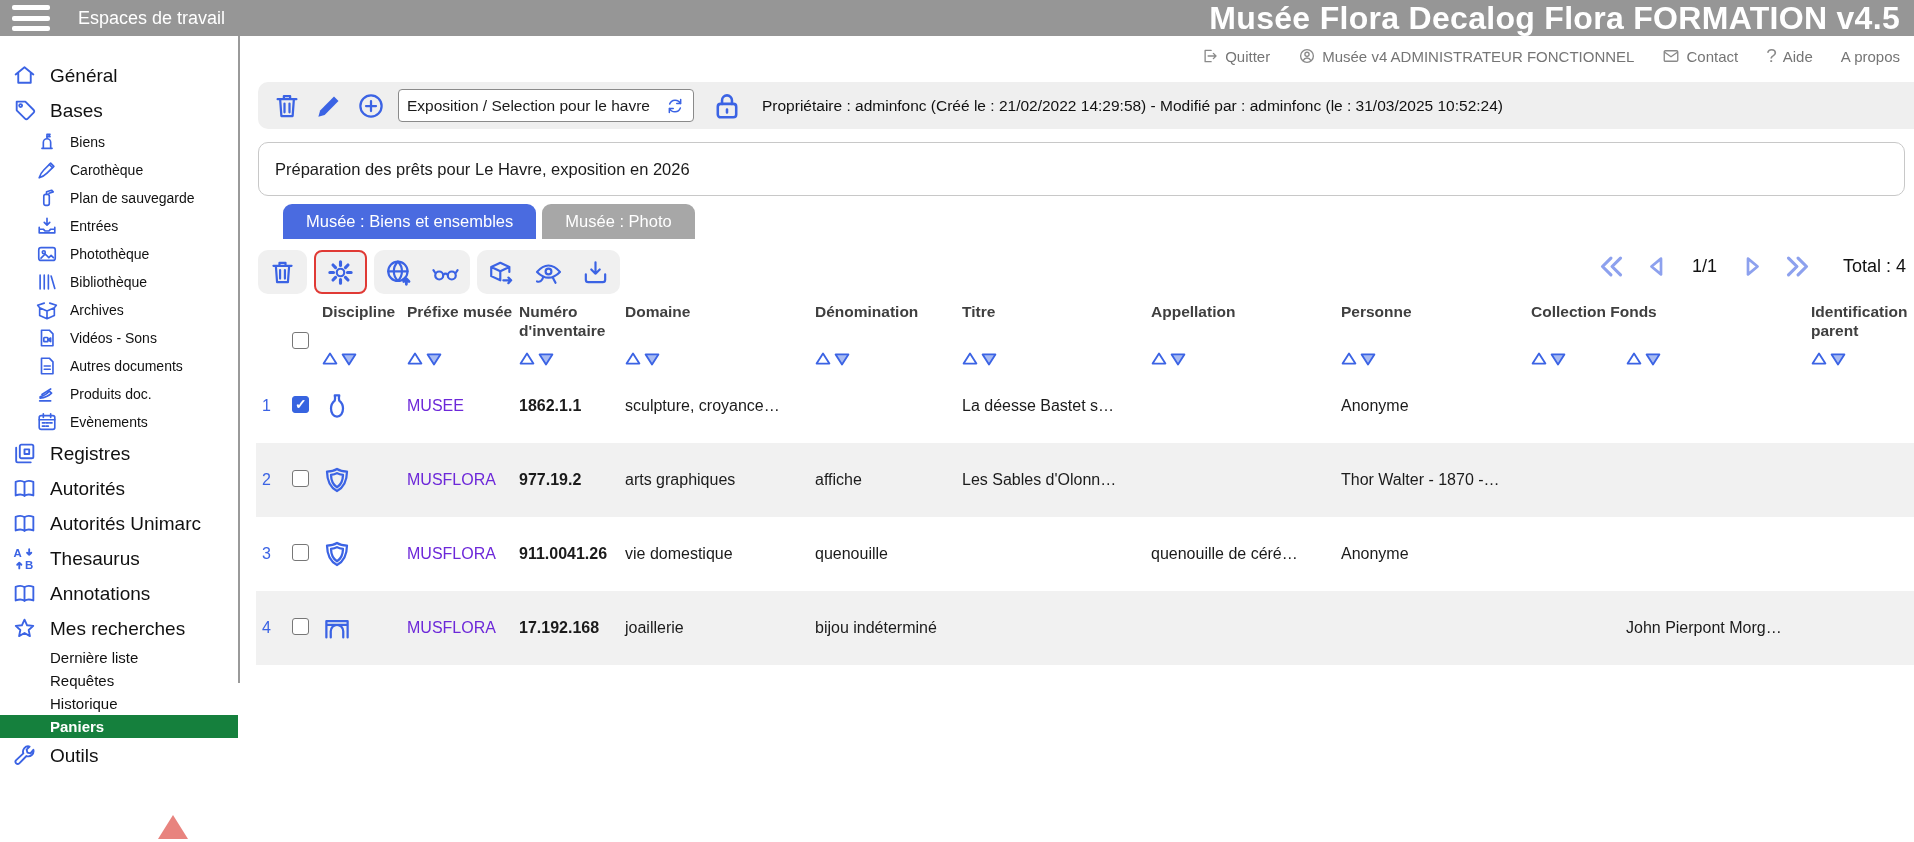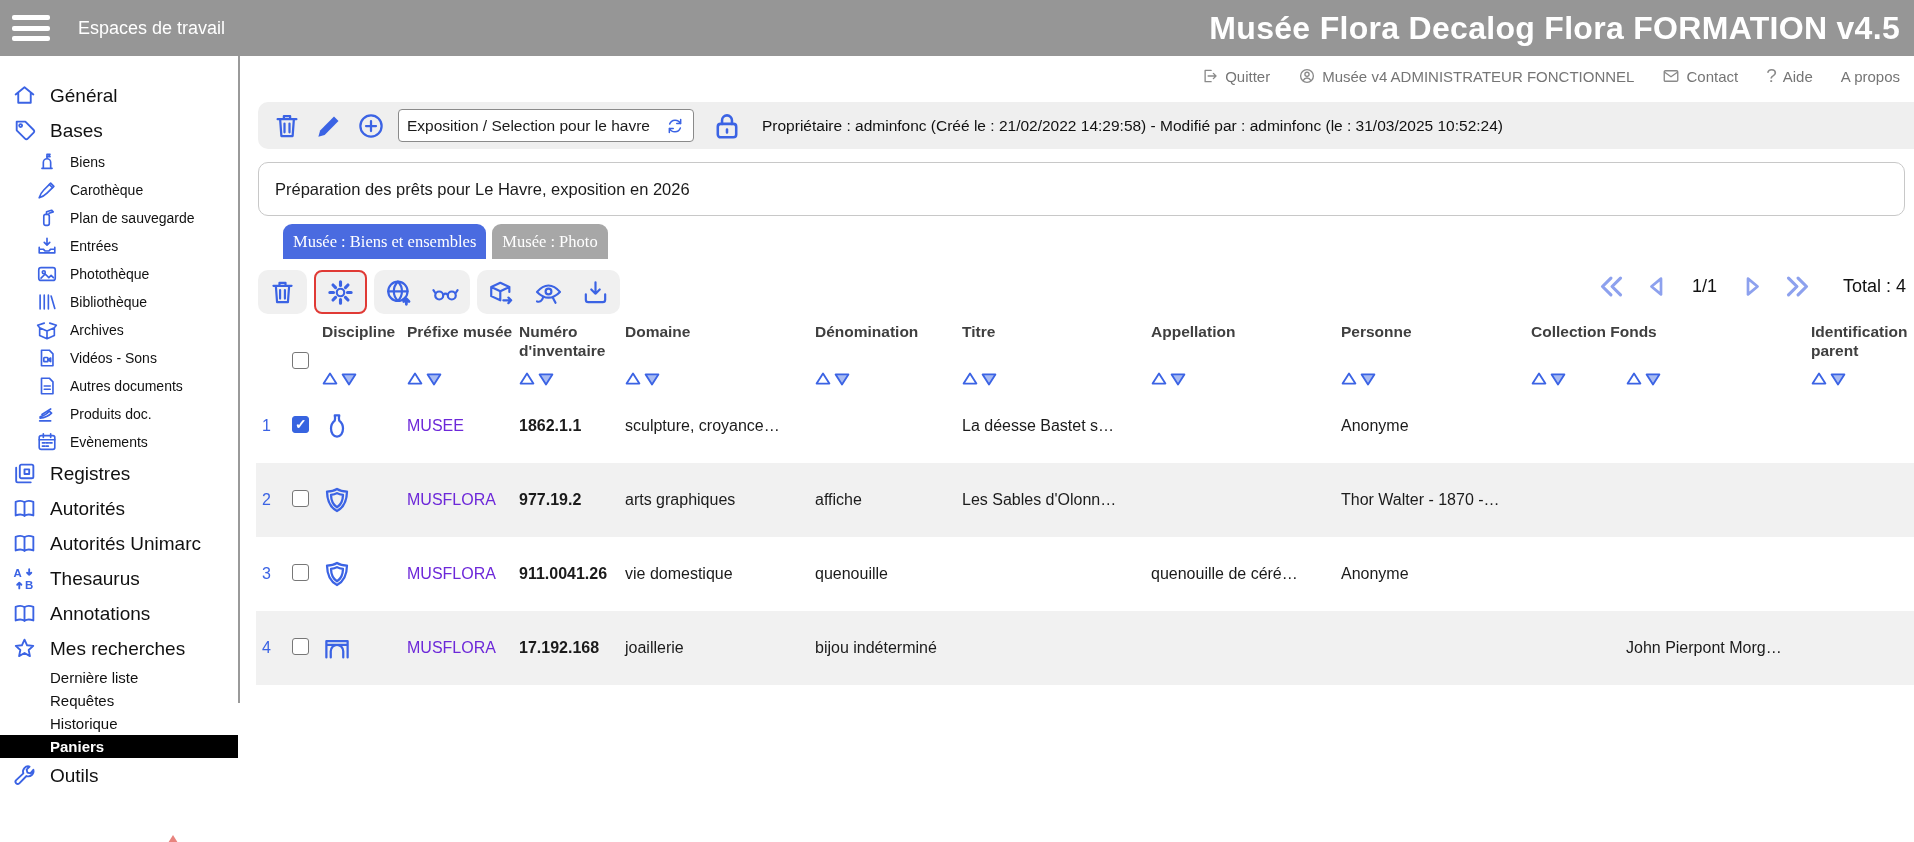--- a/index.html
+++ b/index.html
@@ -1,35 +1,35 @@
 <!DOCTYPE html>
 <html><head>
 <meta charset="utf-8">
 <style>
   html,body{margin:0;padding:0;width:1914px;height:842px;overflow:hidden;background:#fff;
     font-family:"Liberation Sans",sans-serif;color:#1b1b1b;}
   
-  .topbar{height:56px;background:#969696;display:flex;align-items:center;position:relative;}
+  .topbar{height:36px;background:#969696;display:flex;align-items:center;position:relative;}
   .hamburger{width:38px;height:26px;margin-left:12px;display:flex;flex-direction:column;justify-content:space-between;cursor:pointer;}
   .hamburger span{display:block;height:5px;background:#fff;border-radius:2px;}
   .ws{color:#fff;font-size:18px;margin-left:28px;}
   .apptitle{position:absolute;right:14px;color:#fff;font-size:32px;font-weight:700;letter-spacing:.3px;}
   
   .layout{display:flex;height:797px;}
   .sidebar{width:240px;flex:0 0 240px;position:relative;padding-top:22px;box-sizing:border-box;}
   .sidebar:after{content:"";position:absolute;right:0;top:0;bottom:150px;width:2px;background:#9a9a9a;}
   .side-item{display:flex;align-items:center;cursor:pointer;color:#111;}
   .side-item .s-ic{color:#3b63e4;display:inline-flex;flex:0 0 auto;}
   .side-item .s-ic svg{width:100%;height:100%;}
   .lvl1{padding:5px 0 5px 12px;font-size:19px;gap:13px;}
   .lvl1 .s-ic{width:25px;height:25px;}
   .lvl2{padding:3px 0 3px 36px;font-size:14px;gap:12px;}
   .lvl2 .s-ic{width:22px;height:22px;}
   .lvl3{padding:3px 0 3px 50px;font-size:15px;}
-  .lvl3.selected{background:#000000;color:#fff;font-weight:700;margin-right:2px;}
+  .lvl3.selected{background:#15803d;color:#fff;font-weight:700;margin-right:2px;}
   .scroll-tri{position:absolute;left:158px;bottom:-6px;width:0;height:0;
     border-left:15px solid transparent;border-right:15px solid transparent;border-bottom:24px solid #e8837e;}
   
   .main{flex:1;min-width:0;position:relative;}
   .usernav{height:40px;display:flex;align-items:center;justify-content:flex-end;gap:28px;padding-right:14px;color:#757575;font-size:15px;}
   .un-item{display:flex;align-items:center;gap:6px;cursor:pointer;}
   .un-item .un-ic{display:inline-flex;width:18px;height:18px;color:#8a8a8a;}
   .un-item .un-ic svg{width:100%;height:100%;}
   .qmark{font-size:19px;color:#8a8a8a;}
   
@@ -42,21 +42,21 @@
   .basket-select .ref{color:#3b63e4;display:inline-flex;width:20px;height:20px;}
   .basket-select .ref svg{width:100%;height:100%;}
   .lock{color:#3b63e4;display:inline-flex;width:34px;height:34px;margin-left:4px;}
   .lock svg{width:100%;height:100%;}
   .owner{font-size:15.5px;color:#111;margin-left:6px;white-space:nowrap;}
   
   .descbox{margin:13px 9px 0 18px;height:52px;border:1px solid #c8c8c8;border-radius:10px;
     display:flex;align-items:center;padding-left:16px;font-size:16.5px;background:#fff;}
   
   .tabs{display:flex;gap:6px;margin:8px 0 0 43px;}
-  .tab{height:35px;line-height:35px;padding:0 10px;border-radius:9px 9px 0 0;color:#fff;font-size:16.5px;cursor:pointer;font-family:Liberation Serif, serif;}
+  .tab{height:35px;line-height:35px;padding:0 23px;border-radius:9px 9px 0 0;color:#fff;font-size:16.5px;cursor:pointer;}
   .tab.active{background:#4a6be0;}
   .tab.inactive{background:#a7a7a7;}
   
   .iconrow{margin:10px 0 0 18px;height:46px;display:flex;align-items:center;position:relative;}
   .igroup{background:#f0f0f0;border-radius:10px;height:44px;display:flex;align-items:center;gap:18px;padding:0 10px;margin-right:7px;}
   .igroup.red{border:2px solid #e03a35;border-radius:8px;height:40px;background:#f0f0f0;}
   .ibtn{background:none;border:none;padding:0;color:#3b63e4;cursor:pointer;display:inline-flex;}
   .ibtn svg{width:29px;height:29px;}
   .pagination{position:absolute;right:8px;top:4px;display:flex;align-items:center;gap:18px;}
   .pbtn{color:#8da1ee;display:inline-flex;width:27px;height:27px;cursor:pointer;}

